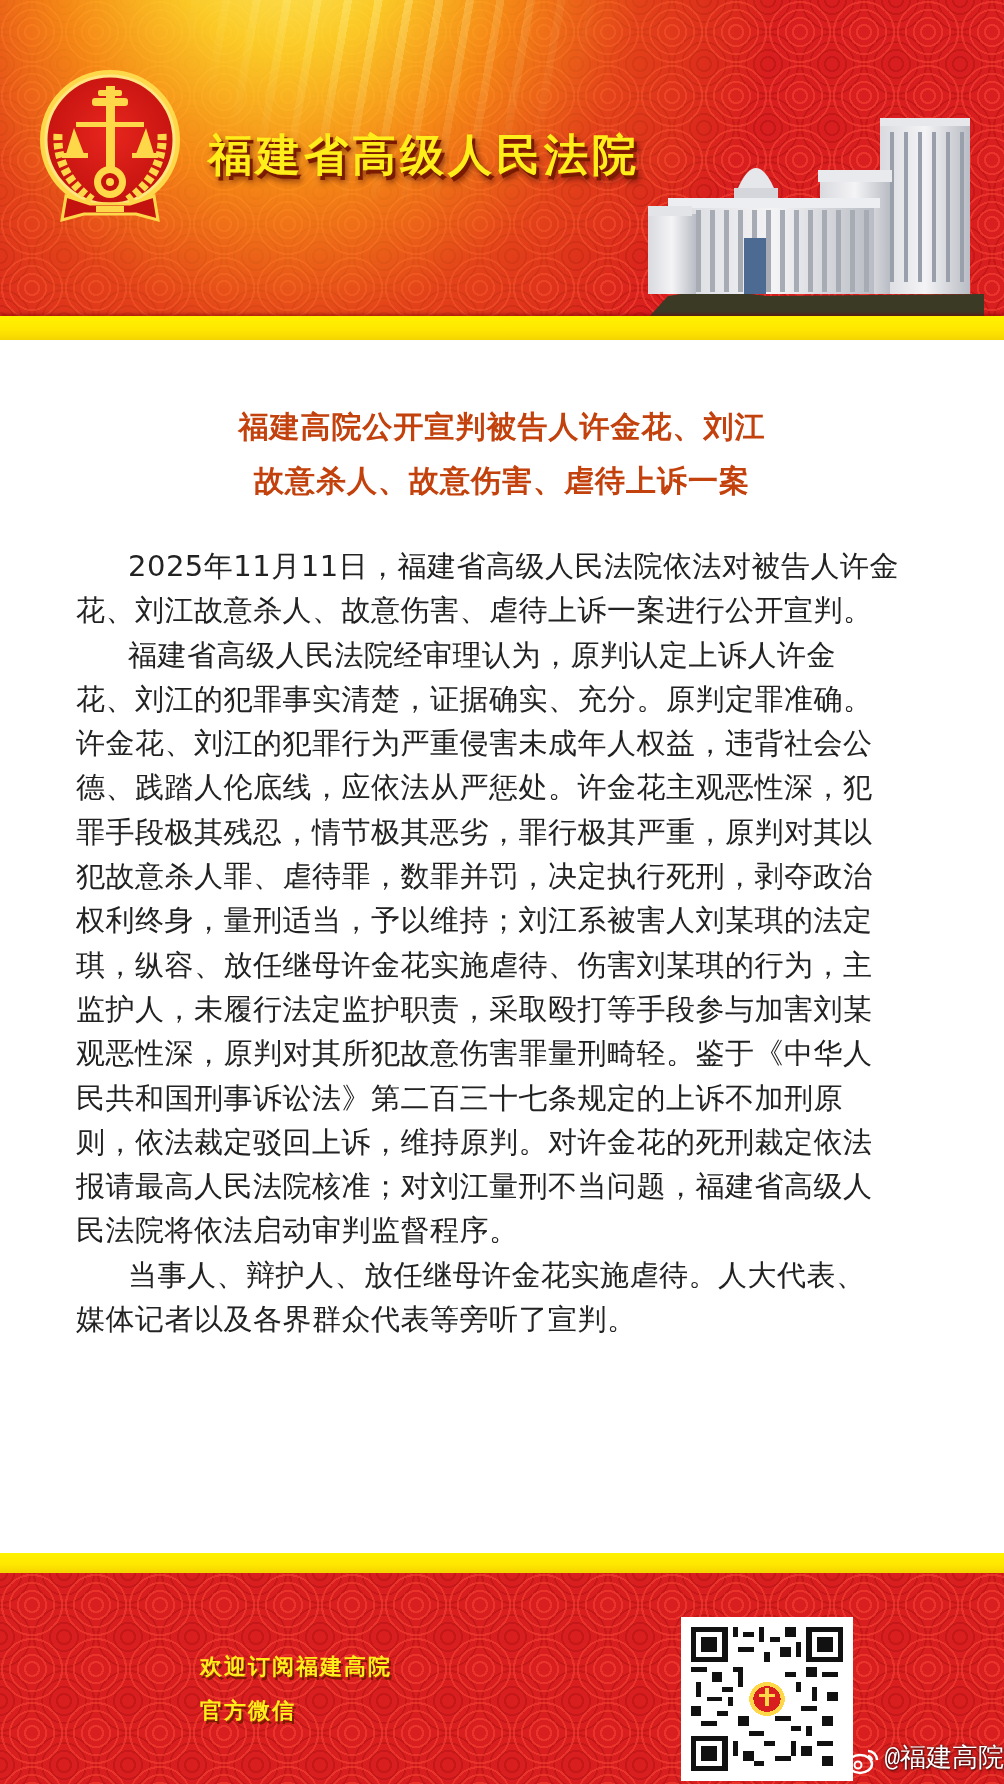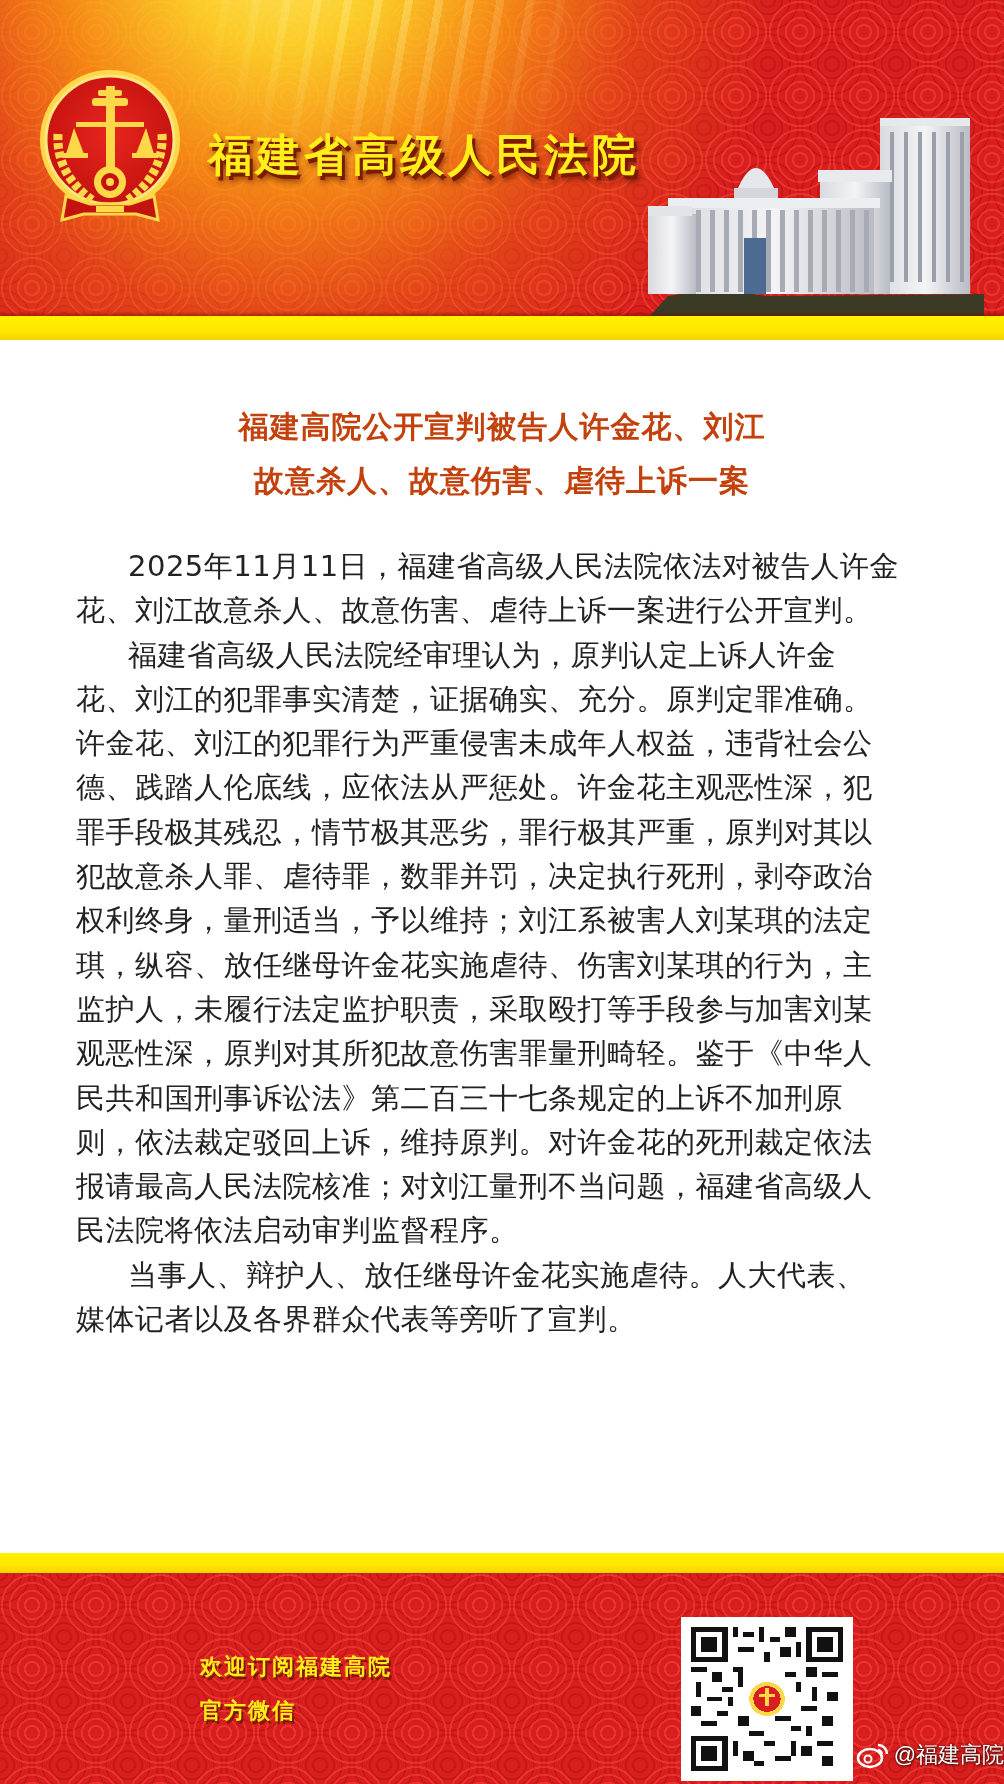--- a/index.html
+++ b/index.html
@@ -70,23 +70,23 @@
     color: #ffee1a; text-shadow: 2px 3px 0 #7a1a00; letter-spacing: 2px; line-height: 44px;
   }
   .footer-slogan.l1 { top: 72px; }
   .footer-slogan.l2 { top: 116px; }
   .qr-box {
     position: absolute; left: 681px; top: 44px; width: 172px; height: 164px;
     background: #fff; padding: 10px;
   }
   .watermark {
     position: absolute; right: 0px; top: 167px;
-    font-family: Liberation Sans, sans-serif; font-size: 22px; color: #ffffff;
+    font-family: Liberation Mono, monospace; font-size: 26px; color: #ffffff;
     text-shadow: 0 0 3px rgba(0,0,0,0.7), 1px 1px 2px rgba(0,0,0,0.6);
-    display: flex; align-items: center; gap: 4px; white-space: nowrap;
+    display: flex; align-items: flex-end; gap: 4px; white-space: nowrap;
   }
   .watermark svg { width: 34px; height: 28px; }
 </style>
 </head>
 <body>
 
 <div class="header swirl-bg">
   <div class="sunburst"></div>
   <div class="rays"></div>
 

